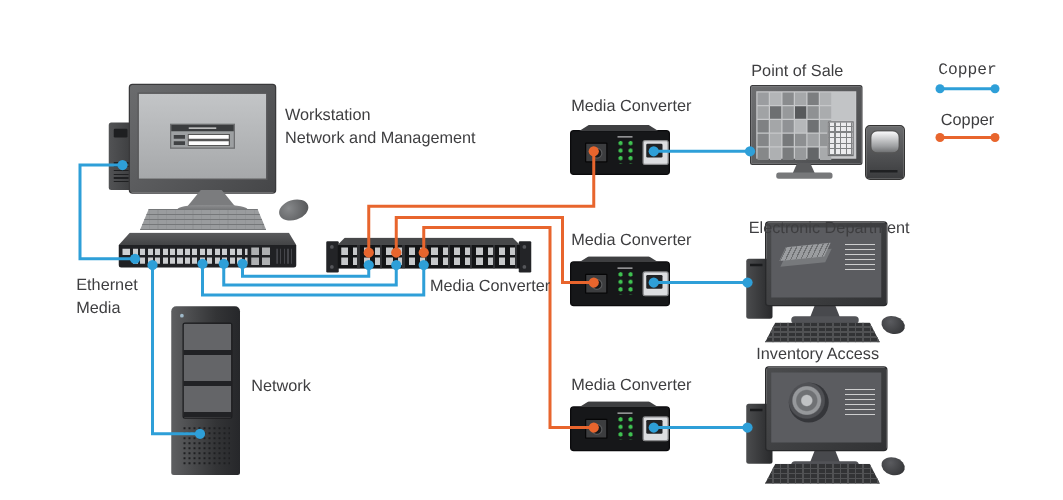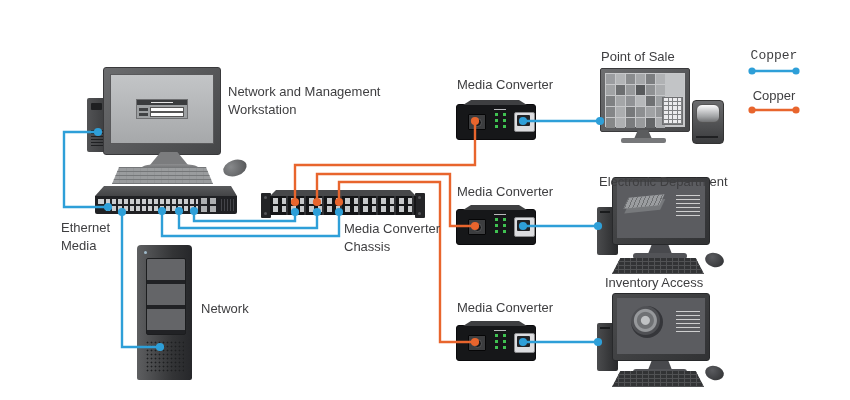--- a/index.html
+++ b/index.html
@@ -146,22 +146,22 @@
         <div class="login-f1"></div>
         <div class="login-f2"></div>
       </div>
     </div>
   </div>
   <div class="ws-neck"></div>
   <div class="ws-base"></div>
   <div class="ws-keyboard"></div>
   <div class="ws-mouse"></div>
   <div class="lbl" style="left:228px;top:83px;">
+    <div>Workstation</div>
     <div>Network and Management</div>
-    <div>Workstation</div>
   </div>
 
   <div class="sw-top"></div>
   <div class="sw-front">
     <div class="sw-ports"></div>
     <div class="sw-uplink"></div>
     <div class="sw-vents"></div>
   </div>
   <div class="lbl" style="left:61px;top:219px;">
     <div>Ethernet</div>
@@ -173,21 +173,20 @@
     <div class="srv-vents"></div>
   </div>
   <div class="lbl" style="left:201px;top:300px;">Network</div>
 
   <div class="ch-ear left"></div>
   <div class="ch-ear right"></div>
   <div class="ch-top"></div>
   <div class="ch-front"></div>
   <div class="lbl" style="left:344px;top:220px;">
     <div>Media Converter</div>
-    <div>Chassis</div>
   </div>
 
   <div class="mc mc1">
     <div class="mc-fiber"></div>
     <div class="mc-leds"></div>
     <div class="mc-rj45"></div>
   </div>
   <div class="lbl" style="left:457px;top:76px;">Media Converter</div>
 
   <div class="mc mc2">

